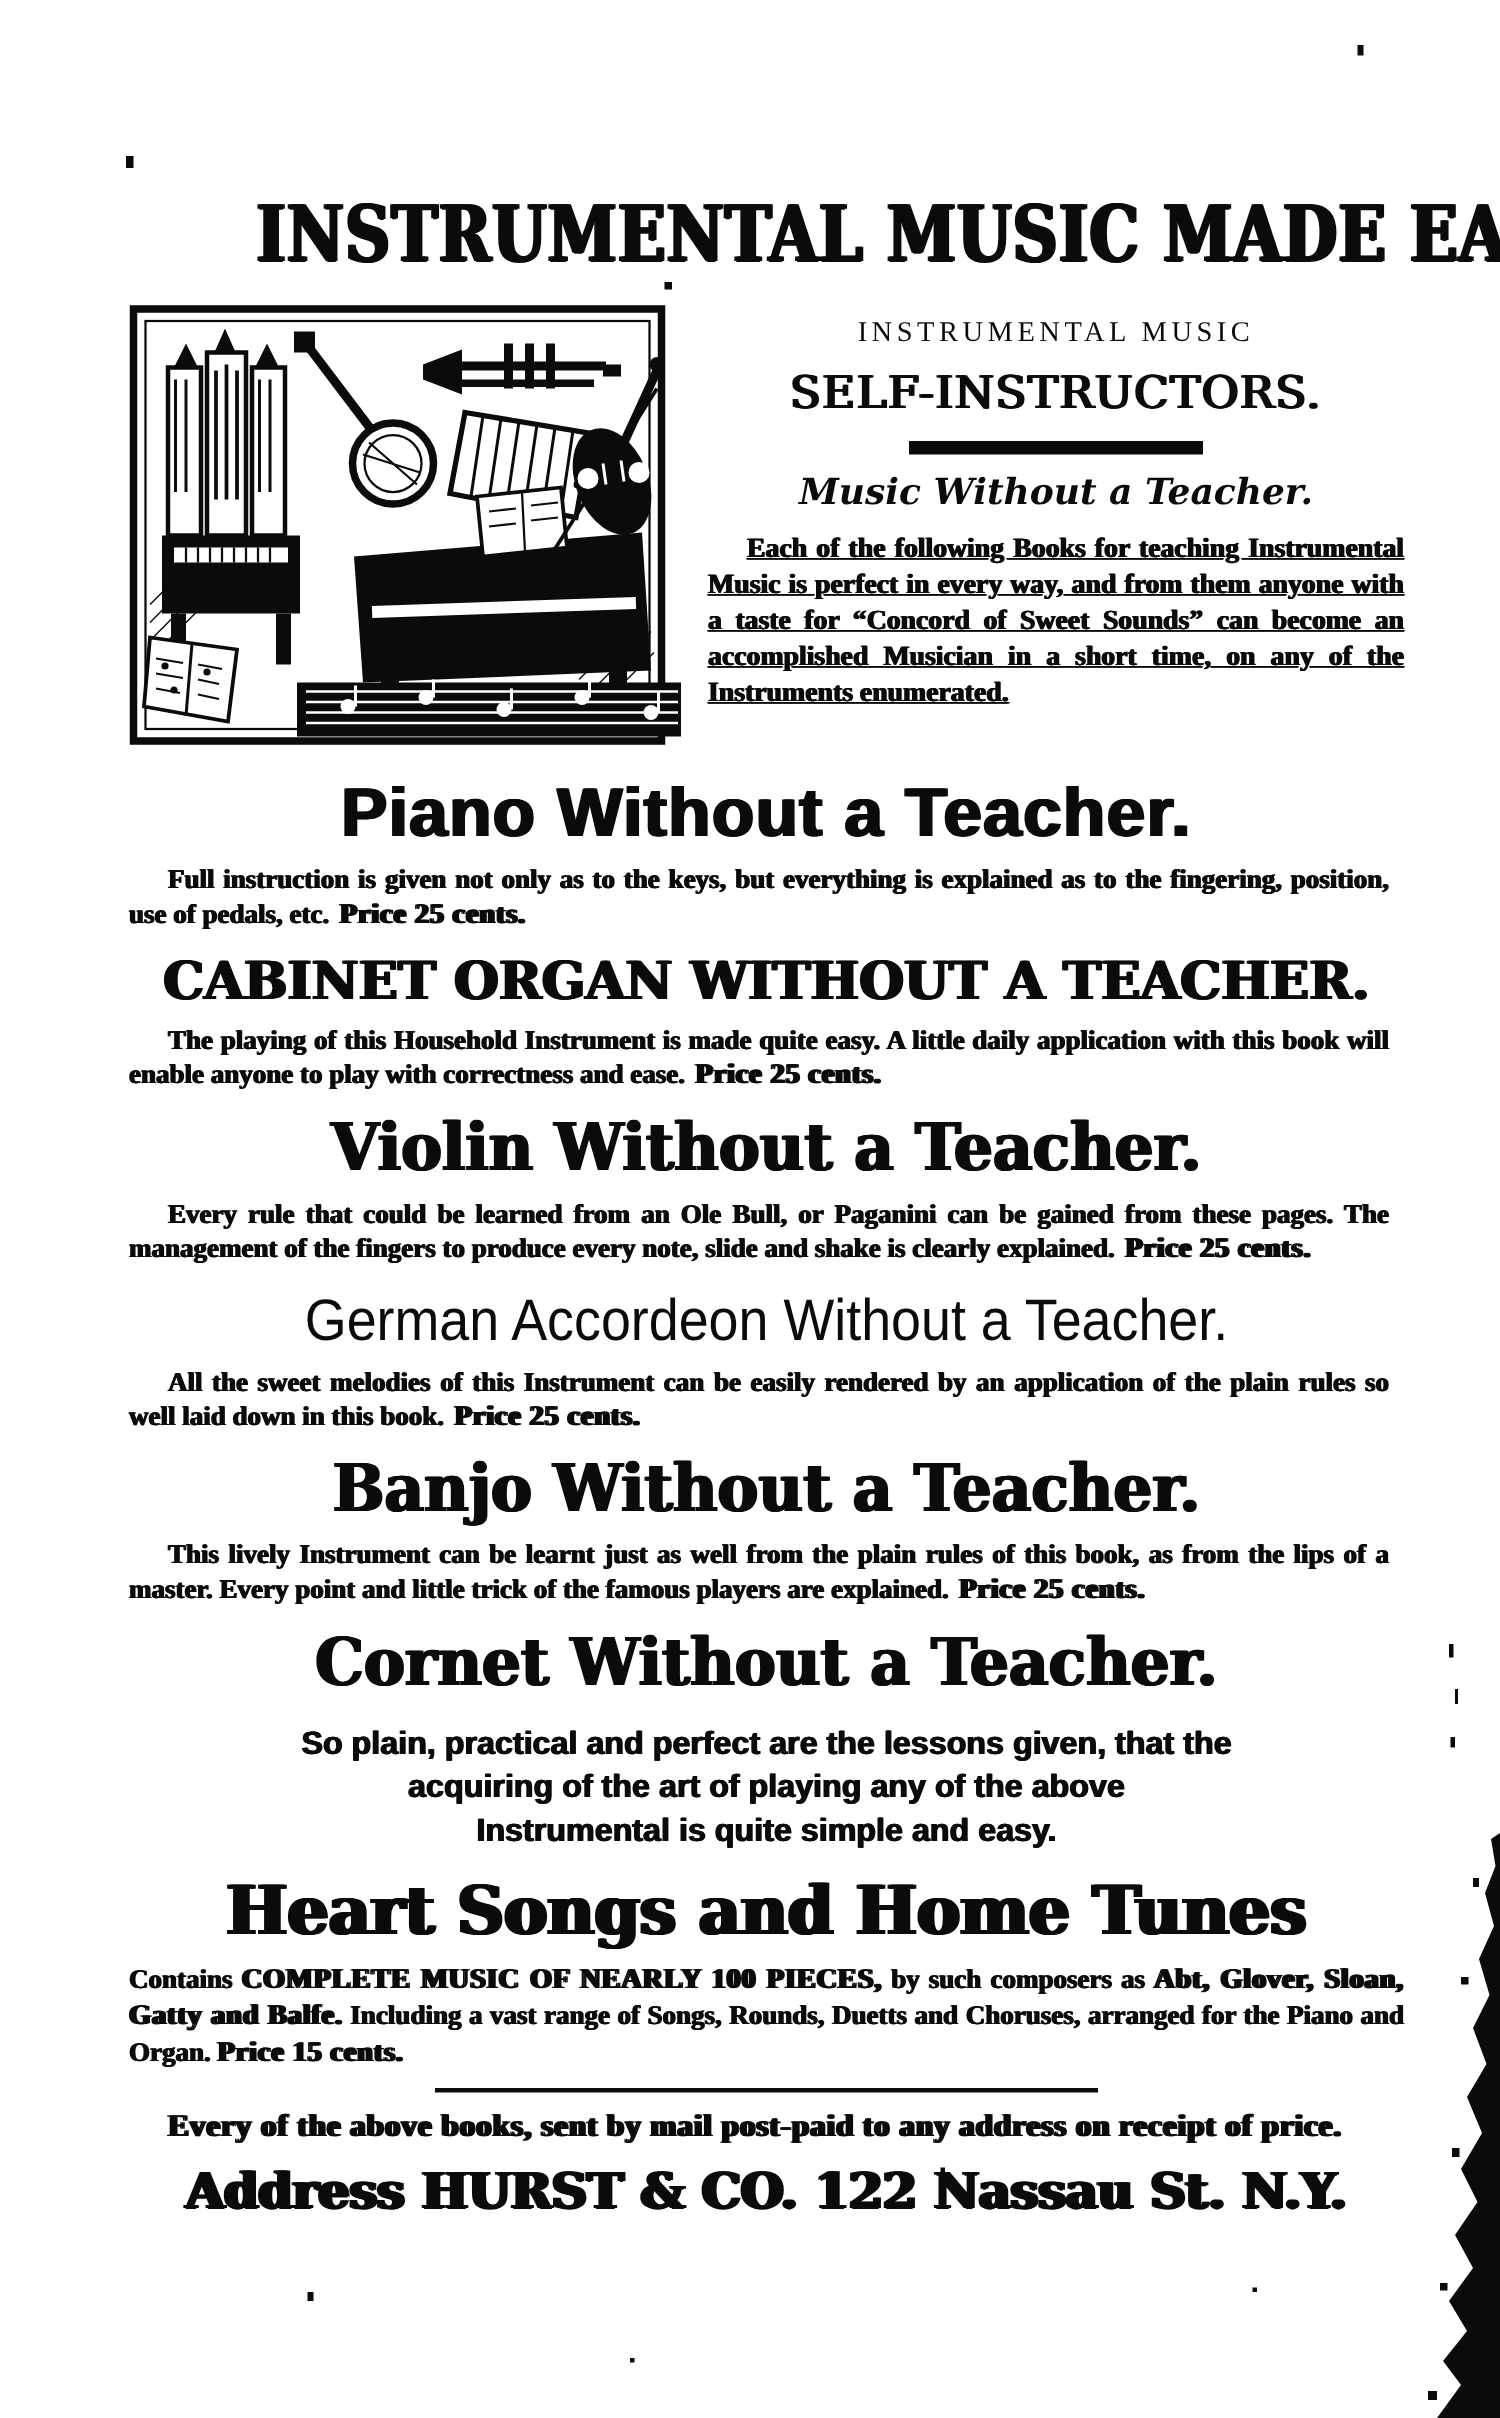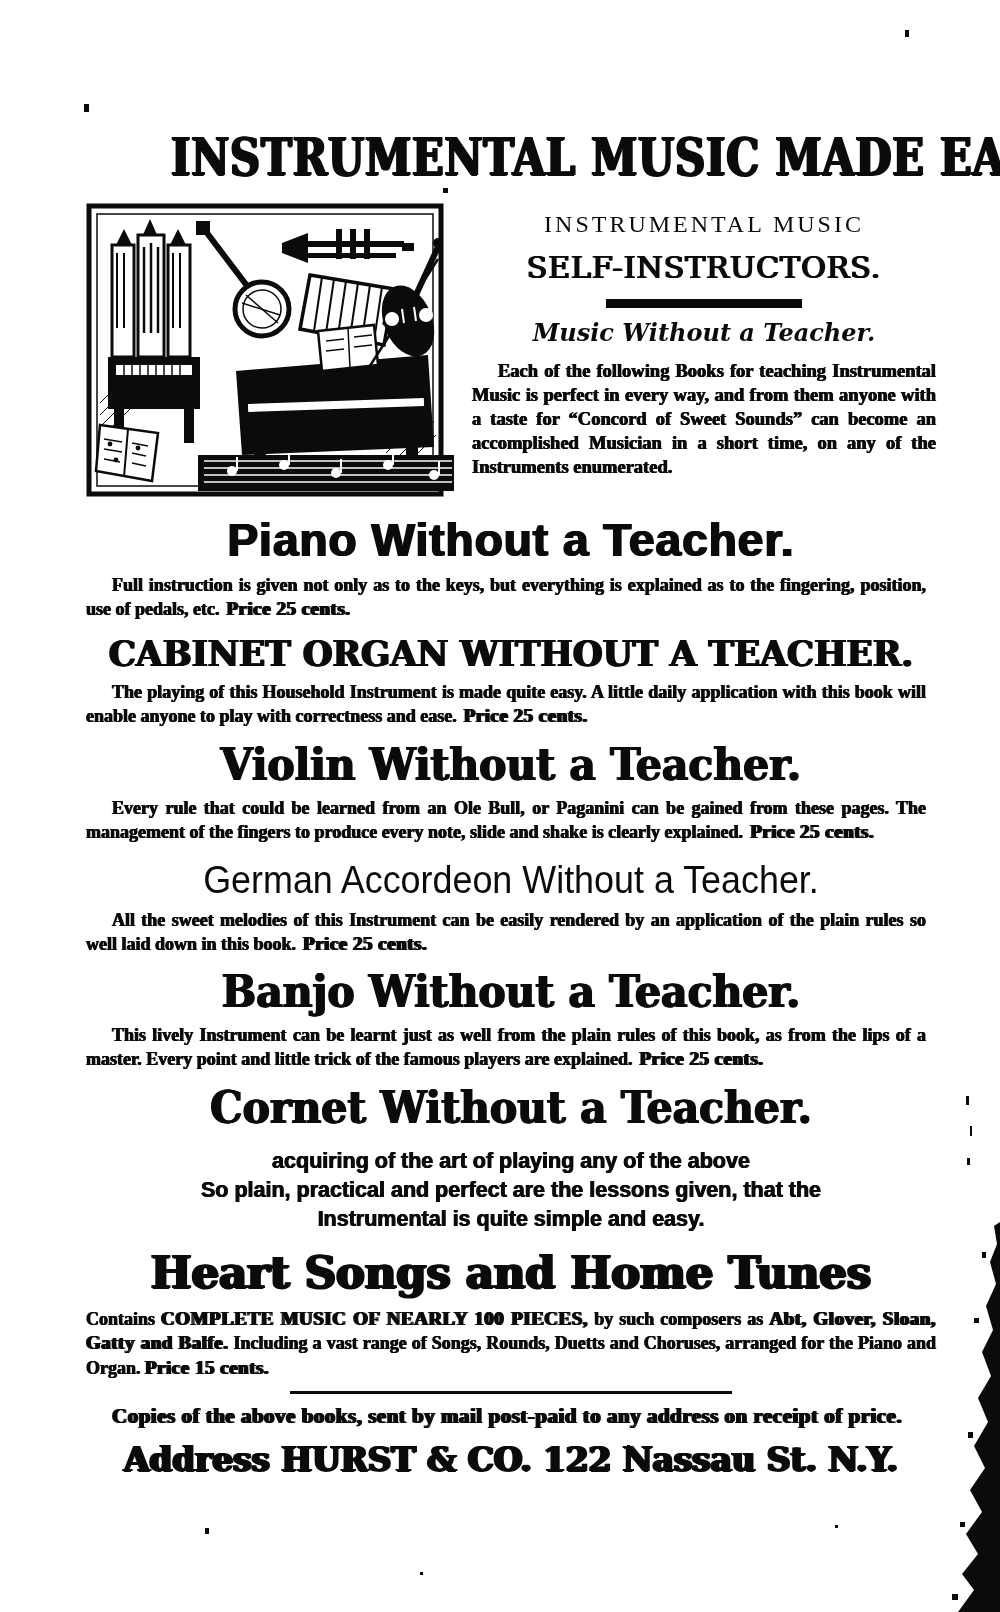--- a/index.html
+++ b/index.html
@@ -23,35 +23,35 @@
     font-size:52px;letter-spacing:1px;white-space:nowrap;
     text-align:center;transform:scaleX(.8);transform-origin:50% 50%;
     margin:0 0 6px 0;
   }
 
   
   .top-row{display:flex;gap:14px;margin-top:16px;}
   .engraving-wrap{width:372px;flex:none;}
   .intro-col{flex:1;text-align:center;}
   .kicker{
-    font-family:"Liberation Serif", serif;font-size:24px;letter-spacing:3px;
+    font-family:"Liberation Serif", serif;font-size:19px;letter-spacing:3px;
     margin-top:8px;
   }
   .subtitle{
     font-family:"DejaVu Serif", serif;font-weight:normal;font-size:30px;
     letter-spacing:1px;margin-top:12px;
   }
   .bar-divider{width:196px;height:9px;background:#0b0b0b;margin:14px auto 10px auto;}
   .tagline{
     font-family:"DejaVu Serif", serif;font-style:italic;font-weight:bold;
     font-size:24px;margin-top:4px;
   }
   .intro-body{
     text-align:justify;font-size:18.5px;line-height:1.3;font-weight:bold;
-    text-indent:26px;margin:12px 0 0 0;
+    text-indent:26px;margin:12px 0 0 0;text-decoration:underline;
   }
 
   
   h2{margin:0;text-align:center;white-space:nowrap;}
   .h-sans{   
     font-family:"Liberation Sans", sans-serif;font-weight:bold;font-size:46px;
     letter-spacing:1px;margin-top:10px;text-align:center;
   }
   .h-slabcaps{ 
     font-family:"DejaVu Serif", serif;font-weight:bold;font-size:35px;
@@ -293,33 +293,33 @@
     <section>
       <h2 class="h-serif thick">Banjo Without a Teacher.</h2>
       <p class="body semi"><span>This lively Instrument can be learnt just as well from the plain rules of this book, as from the lips of a master. Every point and little trick of the famous players are explained.</span><span class="price thick">Price 25 cents.</span></p>
     </section>
 
     <section>
       <h2 class="h-serif thick">Cornet Without a Teacher.</h2>
     </section>
 
     <div class="claim semi">
+      <div>So plain, practical and perfect are the lessons given, that the</div>
       <div>acquiring of the art of playing any of the above</div>
-      <div>So plain, practical and perfect are the lessons given, that the</div>
       <div>Instrumental is quite simple and easy.</div>
     </div>
 
     <section>
       <h2 class="h-fatface fat">Heart Songs and Home Tunes</h2>
       <p class="heart-body semi"><span>Contains </span><span class="hl thick">COMPLETE MUSIC OF NEARLY 100 PIECES,</span><span> by such composers as </span><span class="hl thick">Abt, Glover, Sloan, Gatty and Balfe.</span><span> Including a vast range of Songs, Rounds, Duetts and Choruses, arranged for the Piano and Organ. </span><span class="hl thick">Price 15 cents.</span></p>
     </section>
 
     <div class="thin-rule"></div>
 
-    <p class="mail-note thick">Copies of the above books, sent by mail post-paid to any address on receipt of price.</p>
+    <p class="mail-note thick">Every of the above books, sent by mail post-paid to any address on receipt of price.</p>
     <div class="address fat">Address HURST &amp; CO. 122 Nassau St. N.Y.</div>
 
   </div>
 
   <div class="speck" style="left:905px;top:30px;width:4px;height:7px;"></div>
   <div class="speck" style="left:84px;top:104px;width:5px;height:8px;"></div>
   <div class="speck" style="left:443px;top:188px;width:5px;height:5px;"></div>
   <div class="speck" style="left:966px;top:1096px;width:3px;height:9px;"></div>
   <div class="speck" style="left:970px;top:1126px;width:2px;height:10px;"></div>
   <div class="speck" style="left:967px;top:1158px;width:3px;height:7px;"></div>

